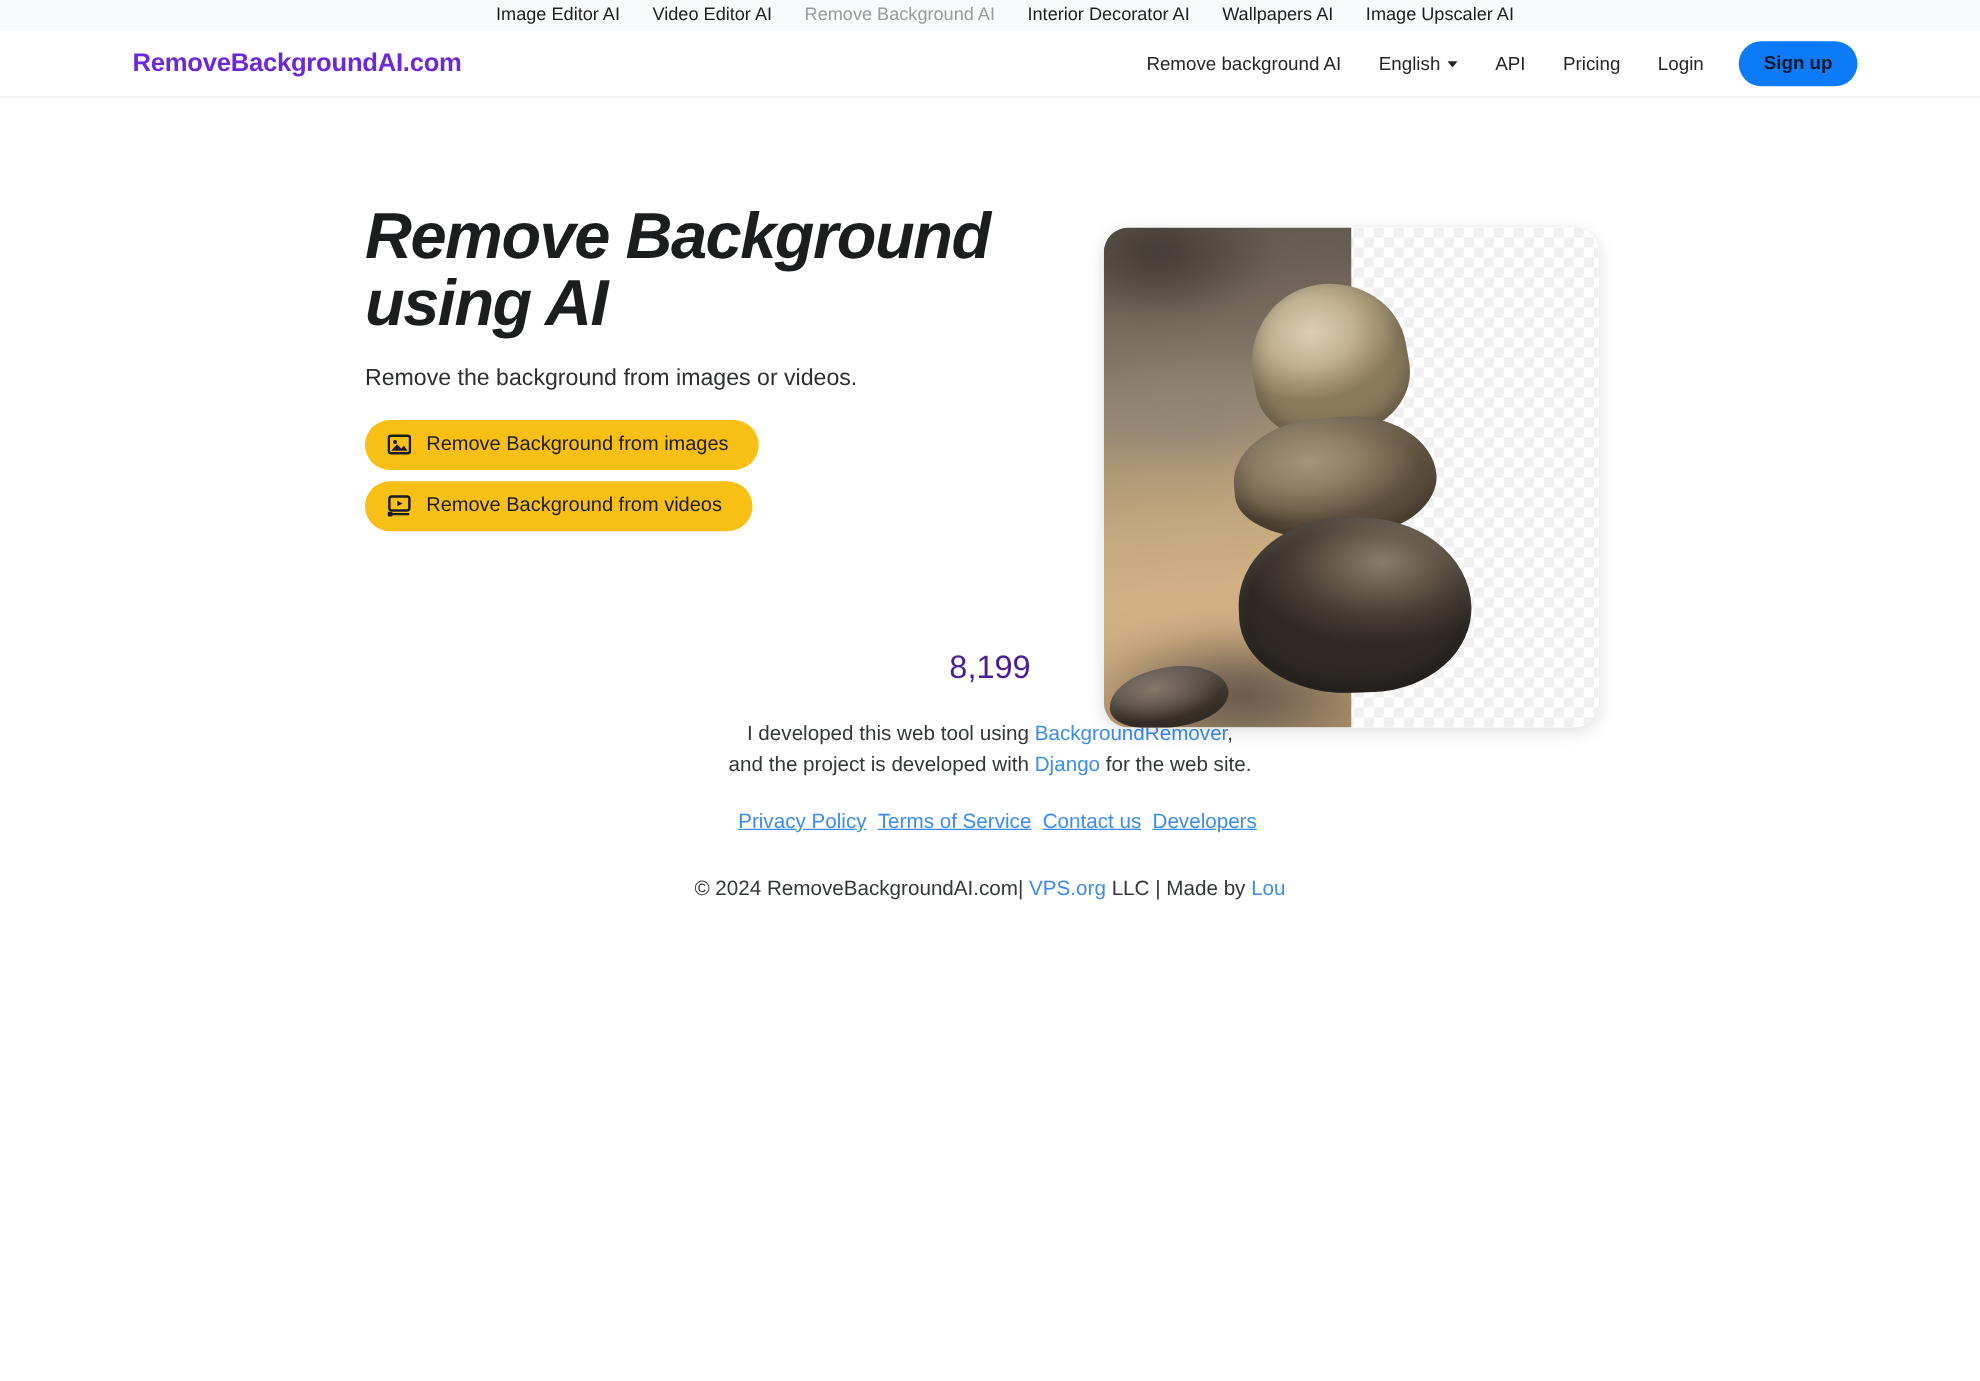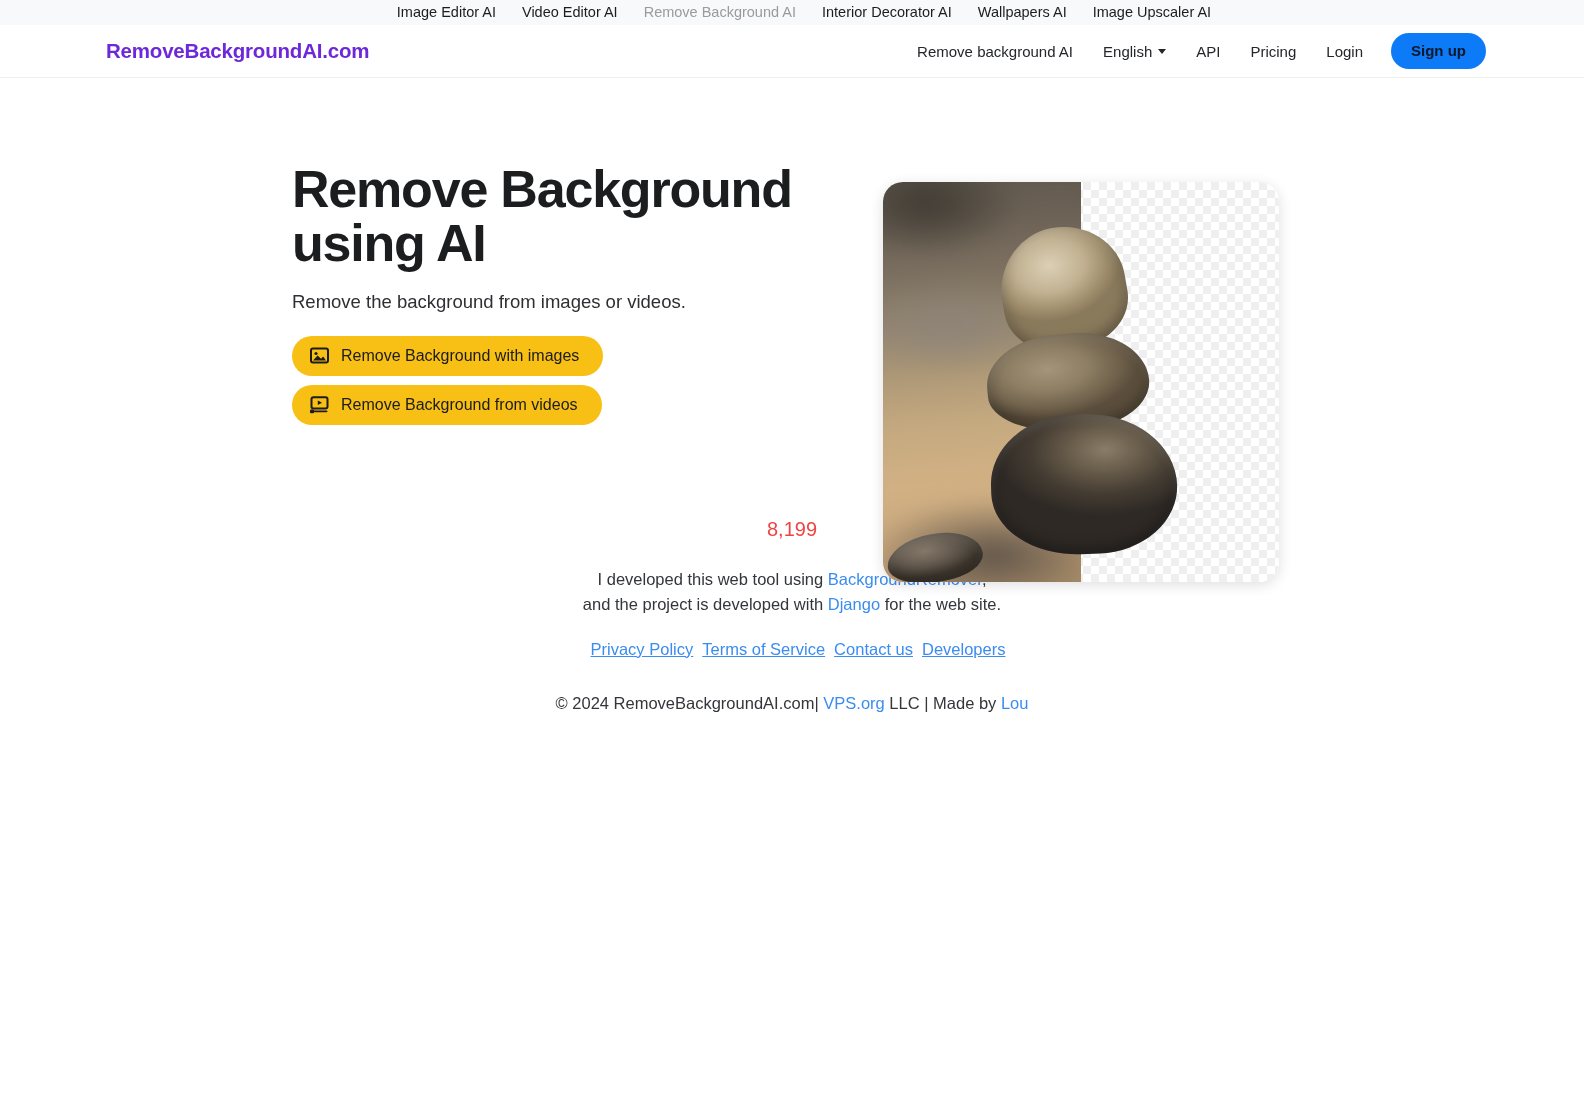--- a/index.html
+++ b/index.html
@@ -105,20 +105,21 @@
     top: 84px;
     width: 560px;
   }
   h1.hero-title {
     margin: 0;
     font-size: 52px;
     line-height: 1.04;
     font-weight: bold;
     letter-spacing: -1.2px;
     color: #1c1d1f;
+    font-style: italic;
   }
   .hero-sub {
     margin: 20px 0 0;
     font-size: 18.5px;
     color: #2d2f33;
     line-height: 1.3;
   }
   .cta-list {
     margin-top: 22px;
     display: flex;
@@ -236,22 +237,22 @@
     margin-top: 8px;
   }
   .stat-label {
     font-size: 26px;
     font-weight: bold;
     color: #1c1d1f;
     line-height: 1.35;
     margin: 0;
   }
   .stat-value {
-    font-size: 20px;
-    color: #ef4444;
+    font-size: 26px;
+    color: #4c1d95;
     line-height: 1.35;
     margin: 0;
   }
   .credits {
     margin-top: 24px;
     font-size: 16.5px;
     color: #33363a;
     line-height: 1.5;
   }
   .credits a, .copyright a { color: #3b8cf0; text-decoration: none; }
@@ -308,21 +309,21 @@
 
     <div class="cta-list">
       <button class="cta">
         <span>
           <svg width="19" height="19" viewBox="0 0 19 19" aria-hidden="true">
             <rect x="1" y="2.5" width="17" height="14" rx="2" fill="none" stroke="#1b1c1e" stroke-width="2"></rect>
             <circle cx="6" cy="7.5" r="1.6" fill="#1b1c1e"></circle>
             <path d="M3 14.5 L7.6 9.4 L11 12.8 L13.2 10.6 L16 14.5 Z" fill="#1b1c1e"></path>
           </svg>
         </span>
-        <span>Remove Background with images</span>
+        <span>Remove Background from images</span>
       </button>
 
       <button class="cta">
         <span>
           <svg width="19" height="19" viewBox="0 0 19 19" aria-hidden="true">
             <rect x="1.5" y="2.2" width="16" height="11.2" rx="2" fill="none" stroke="#1b1c1e" stroke-width="2"></rect>
             <path d="M7.8 5.6 L12 7.8 L7.8 10 Z" fill="#1b1c1e"></path>
             <rect x="1.5" y="15.4" width="16" height="1.8" rx="0.9" fill="#1b1c1e"></rect>
             <rect x="0" y="14.4" width="4" height="3.8" rx="1" fill="#1b1c1e"></rect>
           </svg>

